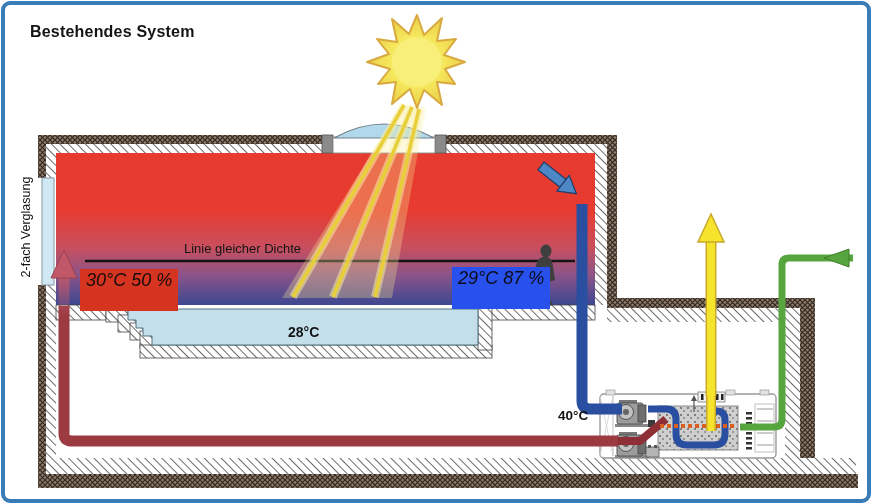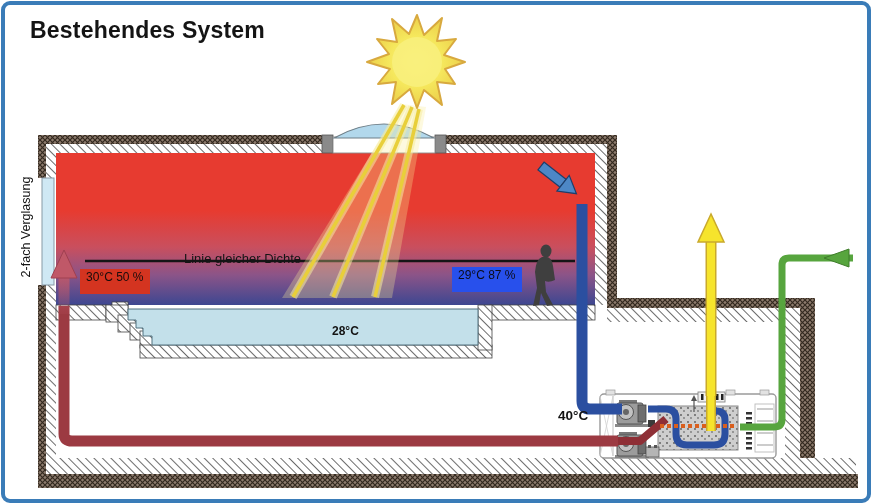--- a/index.html
+++ b/index.html
@@ -6,30 +6,30 @@
   .page{
     position:relative;width:872px;height:504px;background:#ffffff;
     font-family:"Liberation Sans",sans-serif;overflow:hidden;
   }
   .frame{
     position:absolute;inset:1px;border:4px solid #3a7cb8;border-radius:9px;
     pointer-events:none;z-index:50;
   }
   svg.scene{position:absolute;left:0;top:0;z-index:1;}
   .lbl{position:absolute;z-index:20;color:#141414;white-space:nowrap;}
-  .title{left:30px;top:17px;font-size:23px;font-weight:700;letter-spacing:.2px;}
+  .title{left:30px;top:23px;font-size:16px;font-weight:700;letter-spacing:.2px;}
   .glazing{
     left:-39px;top:220px;width:130px;text-align:center;font-size:12.5px;
     transform:rotate(-90deg);
   }
-  .linie{left:184px;top:251px;font-size:13px;}
-  .chip{padding:1px 6px 10px 6px;font-size:12px;font-weight:400;color:#190c0c;}
+  .linie{left:184px;top:241px;font-size:13px;}
+  .chip{padding:1px 6px 20px 6px;font-size:18px;font-weight:400;color:#190c0c;font-style:italic;}
   .chip-warm{left:80px;top:269px;background:#d43420;}
   .chip-cool{left:452px;top:267px;background:#2850ec;color:#0c0c18;}
-  .pool-t{left:288px;top:324px;font-size:12px;font-weight:700;margin-left:44px;}
+  .pool-t{left:288px;top:324px;font-size:14px;font-weight:700;}
   .ret-t{left:558px;top:408px;font-size:13.5px;font-weight:700;}
 </style>
 </head>
 <body>
 
 <div class="page">
   <div class="frame" style="border-color: rgb(58, 124, 184);"></div>
 
   <svg class="scene" width="872" height="504" viewBox="0 0 872 504">
     <defs>

